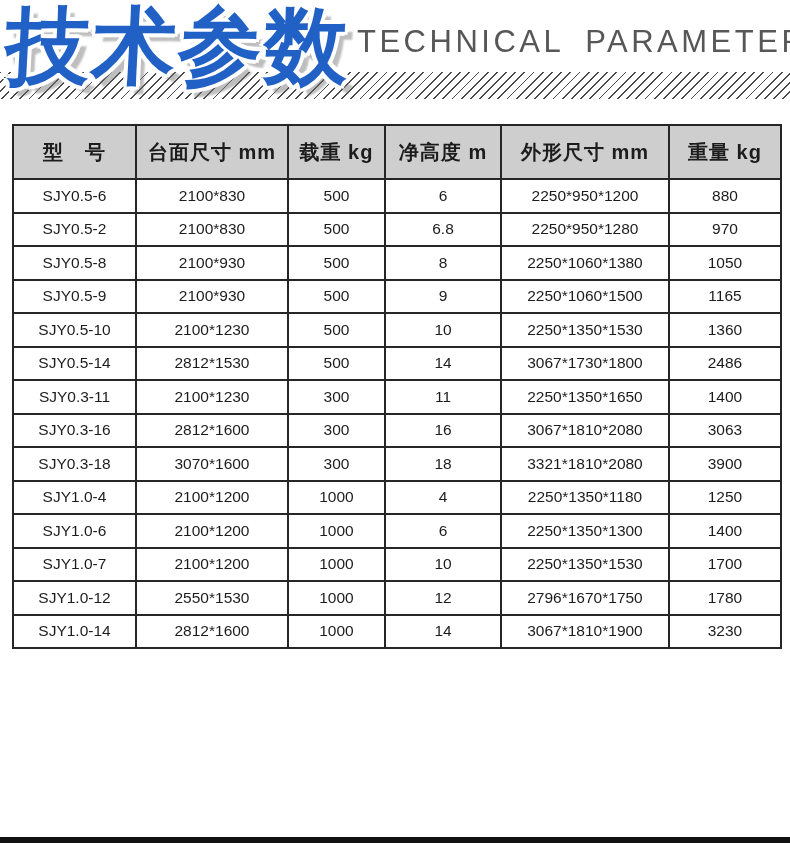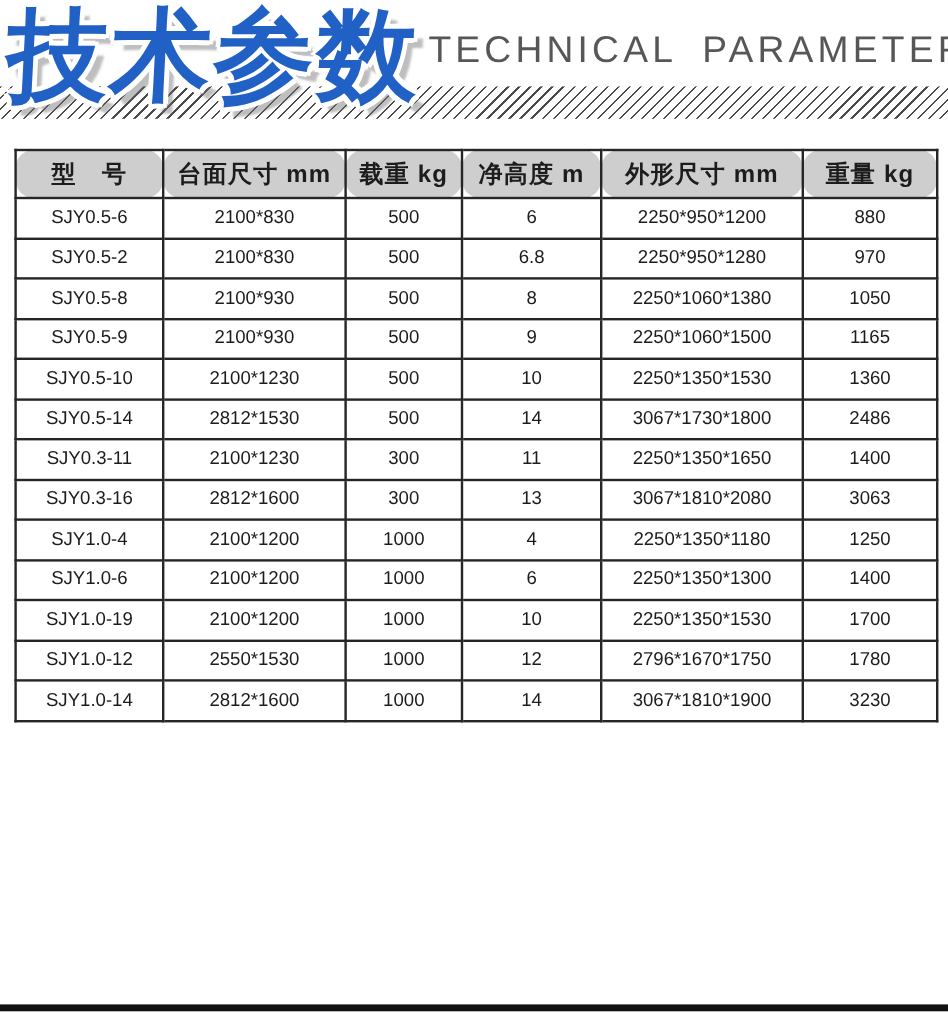--- a/index.html
+++ b/index.html
@@ -70,26 +70,25 @@
   table.params col:nth-child(5) { width: 168px; }
   table.params col:nth-child(6) { width: 112px; }
 
   table.params th, table.params td {
     border: 2px solid #262626;
     text-align: center;
     vertical-align: middle;
     color: #1c1c1c;
   }
   table.params th {
-    height: 40px;
+    height: 54px;
     background: #cecece;
     font-size: 20px;
     font-weight: 700;
     letter-spacing: 1px;
-    border-radius: 15px;
   }
   table.params td {
     height: 33.5px;
     background: #ffffff;
     font-size: 15.5px;
     font-weight: 400;
   }
 
   
   .bottom-bar {
@@ -181,42 +180,50 @@
         <td>2100*1230</td>
         <td>300</td>
         <td>11</td>
         <td>2250*1350*1650</td>
         <td>1400</td>
       </tr>
       <tr>
         <td>SJY0.3-16</td>
         <td>2812*1600</td>
         <td>300</td>
-        <td>13</td>
+        <td>16</td>
         <td>3067*1810*2080</td>
         <td>3063</td>
+      </tr>
+      <tr>
+        <td>SJY0.3-18</td>
+        <td>3070*1600</td>
+        <td>300</td>
+        <td>18</td>
+        <td>3321*1810*2080</td>
+        <td>3900</td>
       </tr>
       <tr>
         <td>SJY1.0-4</td>
         <td>2100*1200</td>
         <td>1000</td>
         <td>4</td>
         <td>2250*1350*1180</td>
         <td>1250</td>
       </tr>
       <tr>
         <td>SJY1.0-6</td>
         <td>2100*1200</td>
         <td>1000</td>
         <td>6</td>
         <td>2250*1350*1300</td>
         <td>1400</td>
       </tr>
       <tr>
-        <td>SJY1.0-19</td>
+        <td>SJY1.0-7</td>
         <td>2100*1200</td>
         <td>1000</td>
         <td>10</td>
         <td>2250*1350*1530</td>
         <td>1700</td>
       </tr>
       <tr>
         <td>SJY1.0-12</td>
         <td>2550*1530</td>
         <td>1000</td>

